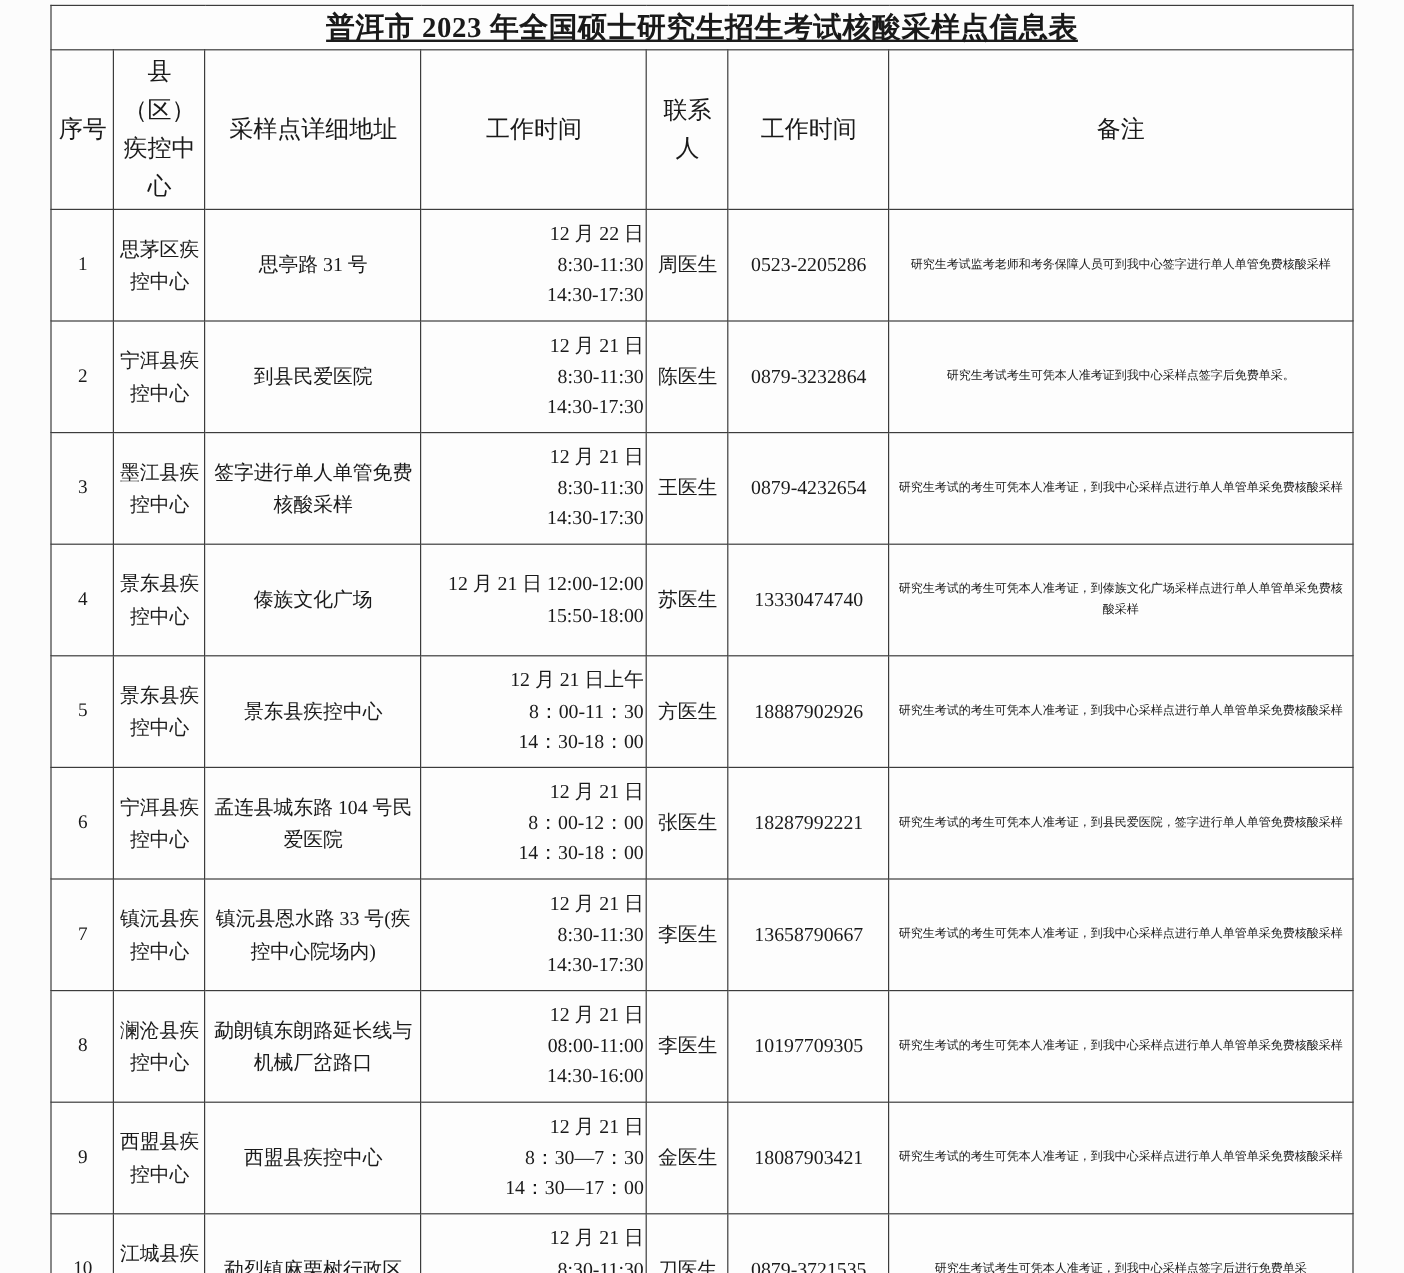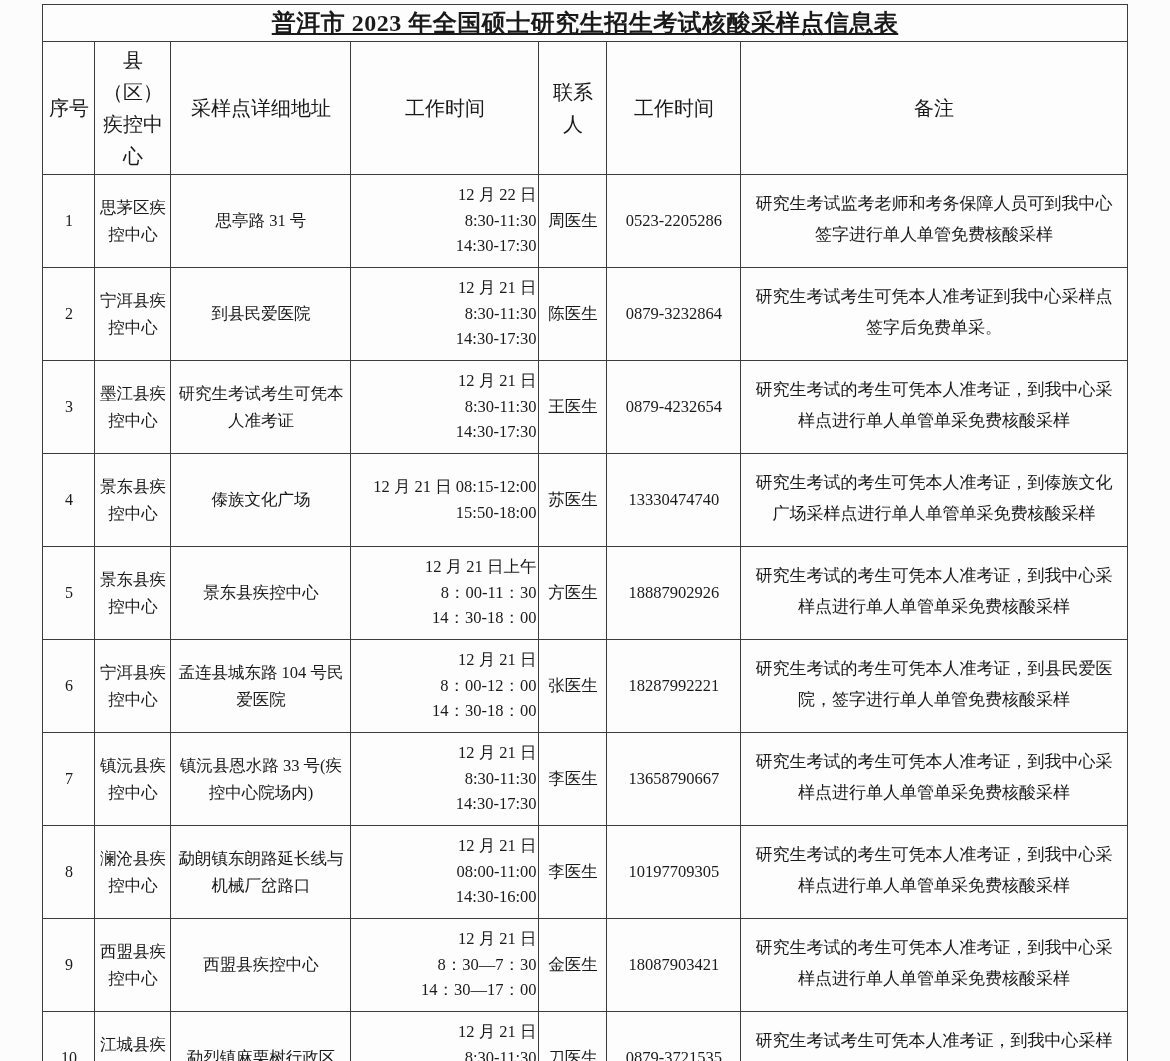--- a/index.html
+++ b/index.html
@@ -51,24 +51,23 @@
   .data-row td.time-cell {
     line-height: 1.0;
     padding: 2px 2px;
   }
   .time-line {
     margin: 9px 0;
     white-space: nowrap;
     text-align: right;
   }
   .data-row td.remark-cell {
-    font-size: 17px;
+    font-size: 10px;
     line-height: 1.8;
     padding: 2px 6px;
-    font-family: Liberation Mono, monospace;
   }
   .data-row td.no-cell {
     font-size: 16px;
   }
 </style>
 </head>
 <body>
 
 <div class="page">
   <table class="info-table">
@@ -119,37 +118,37 @@
             <div class="time-line">14:30-17:30</div>
           </td>
     <td>陈医生</td>
     <td>0879-3232864</td>
     <td class="remark-cell">研究生考试考生可凭本人准考证到我中心采样点签字后免费单采。</td>
   </tr>
 
   <tr class="data-row">
     <td class="no-cell">3</td>
     <td>墨江县疾控中心</td>
-    <td>研究生考试考生可凭本人准考证</td>
+    <td>签字进行单人单管免费核酸采样</td>
     <td class="time-cell">
             <div class="time-line">12 月 21 日</div>
             <div class="time-line">8:30-11:30</div>
             <div class="time-line">14:30-17:30</div>
           </td>
     <td>王医生</td>
     <td>0879-4232654</td>
     <td class="remark-cell">研究生考试的考生可凭本人准考证，到我中心采样点进行单人单管单采免费核酸采样</td>
   </tr>
 
   <tr class="data-row">
     <td class="no-cell">4</td>
     <td>景东县疾控中心</td>
     <td>傣族文化广场</td>
     <td class="time-cell">
-            <div class="time-line">12 月 21 日 08:15-12:00</div>
+            <div class="time-line">12 月 21 日 12:00-12:00</div>
             <div class="time-line">15:50-18:00</div>
           </td>
     <td>苏医生</td>
     <td>13330474740</td>
     <td class="remark-cell">研究生考试的考生可凭本人准考证，到傣族文化广场采样点进行单人单管单采免费核酸采样</td>
   </tr>
 
   <tr class="data-row">
     <td class="no-cell">5</td>
     <td>景东县疾控中心</td>

